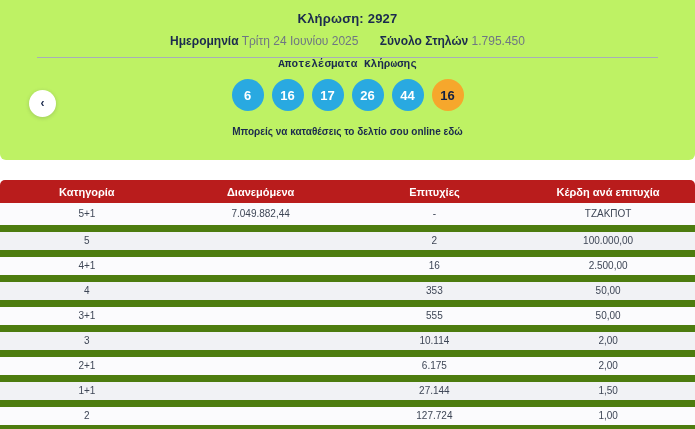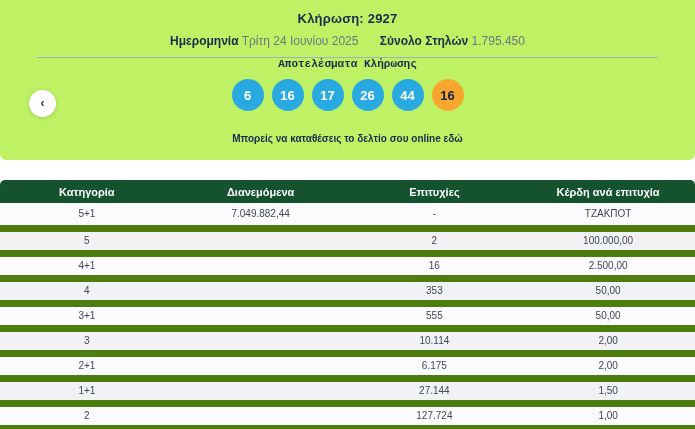--- a/index.html
+++ b/index.html
@@ -75,36 +75,36 @@
     align-items: center;
     justify-content: center;
     font-size: 13px;
     font-weight: bold;
     color: #ffffff;
   }
   .ball.main { background: #29a9e1; }
   .ball.joker { background: #f6a72c; color: #132144; }
   .online-link {
     display: inline-block;
-    margin-top: 22px;
+    margin-top: 15px;
     font-size: 10px;
     font-weight: bold;
     color: #1b2a4e;
     text-decoration: none;
     cursor: pointer;
   }
   
   .table-wrap { margin-top: 20px; }
   table {
     width: 100%;
     border-collapse: collapse;
     table-layout: fixed;
   }
   thead th {
-    background: #14532d;
+    background: #b91c1c;
     color: #ffffff;
     font-size: 11px;
     font-weight: bold;
     height: 23px;
     text-align: center;
     vertical-align: middle;
   }
   thead th:first-child { border-top-left-radius: 5px; }
   thead th:last-child { border-top-right-radius: 5px; }
   tbody td {

